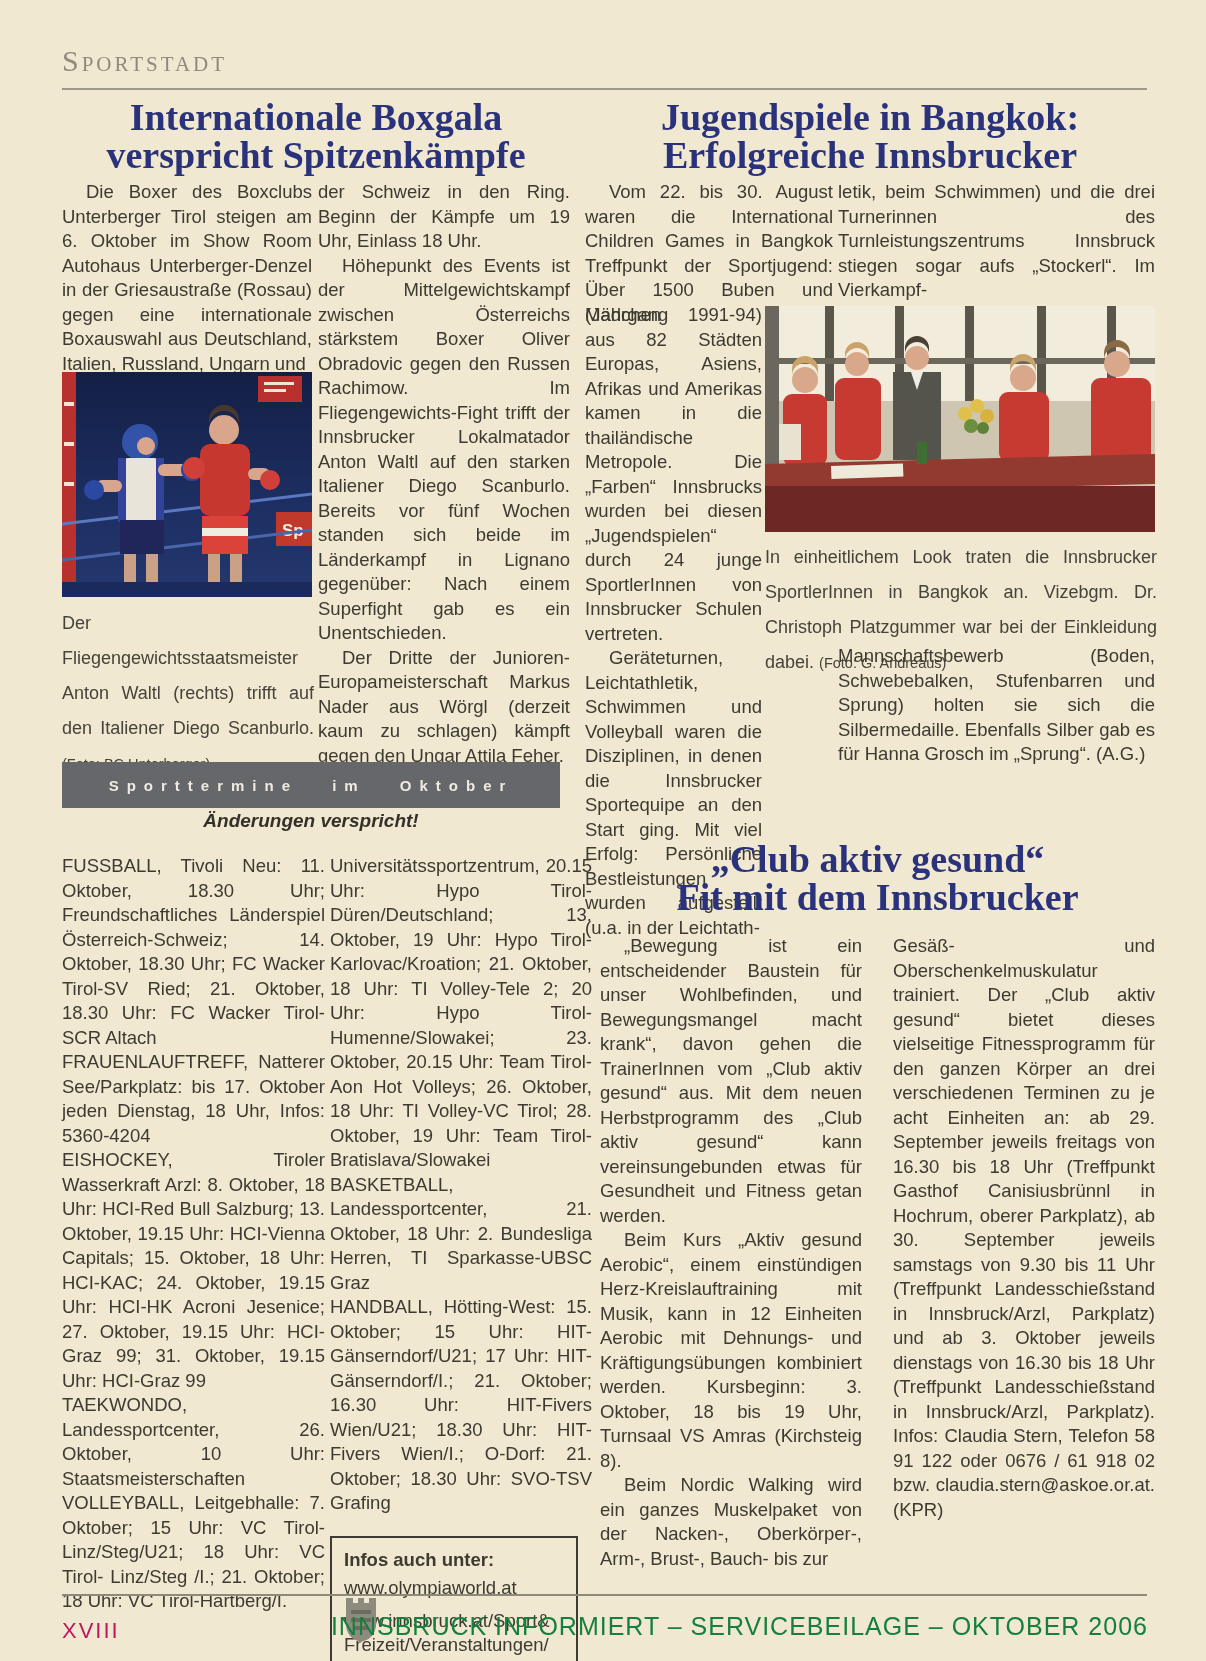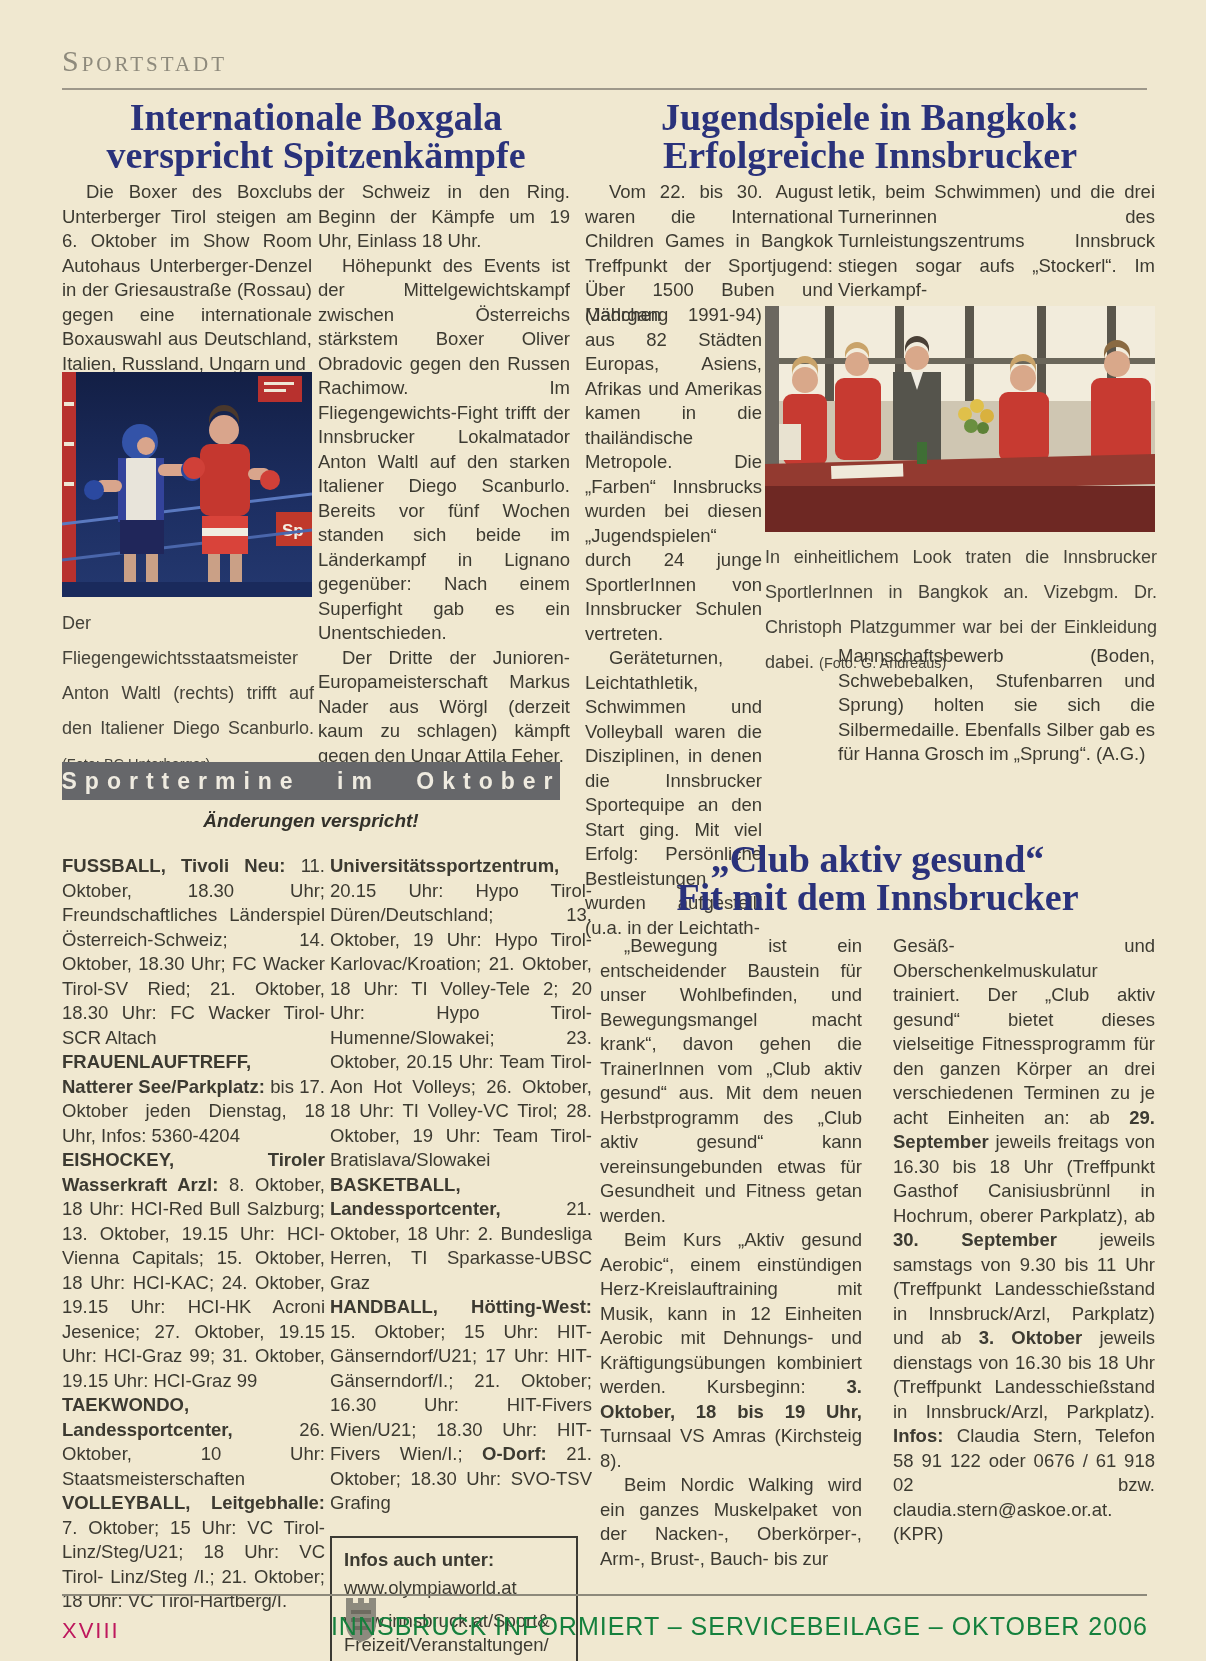--- a/index.html
+++ b/index.html
@@ -20,32 +20,32 @@
     position:absolute; text-align:center;
     font-family:"Liberation Serif",serif; font-weight:bold;
     font-size:38px; line-height:38px; color:#2a327b;
   }
   .col{
     position:absolute; font-size:18.5px; line-height:24.5px;
     text-align:justify; overflow-wrap:break-word; color:#3c3a31;
   }
   .col p{margin:0;}
   .col p.ind{text-indent:24px;}
-  .b{font-weight:bold;}
+  .b{font-weight:normal;}
   .caption{
     position:absolute; font-size:18px;
     line-height:35px; text-align:justify; color:#45433a;
   }
   .caption .credit{font-size:14.5px;}
   .photo{position:absolute; overflow:hidden;}
   .banner{
-    position:absolute; left:62px; top:762px; width:498px; height:38px;
+    position:absolute; left:62px; top:762px; width:498px; height:46px;
     background:#66676a; color:#efebe0;
     display:flex; align-items:center; justify-content:center;
-    font-size:23px; font-weight:bold; letter-spacing:8px; word-spacing:22px;
+    font-size:15px; font-weight:bold; letter-spacing:8px; word-spacing:22px;
     white-space:nowrap;
   }
   .note{
     position:absolute; left:62px; top:810px; width:498px;
     text-align:center; font-weight:bold; font-style:italic; font-size:19px;
     color:#33312a;
   }
   .sched-item{margin:0 0 27px 0;}
   .infobox{
     border:2px solid #3b3a33; padding:10px 12px 12px 12px;

